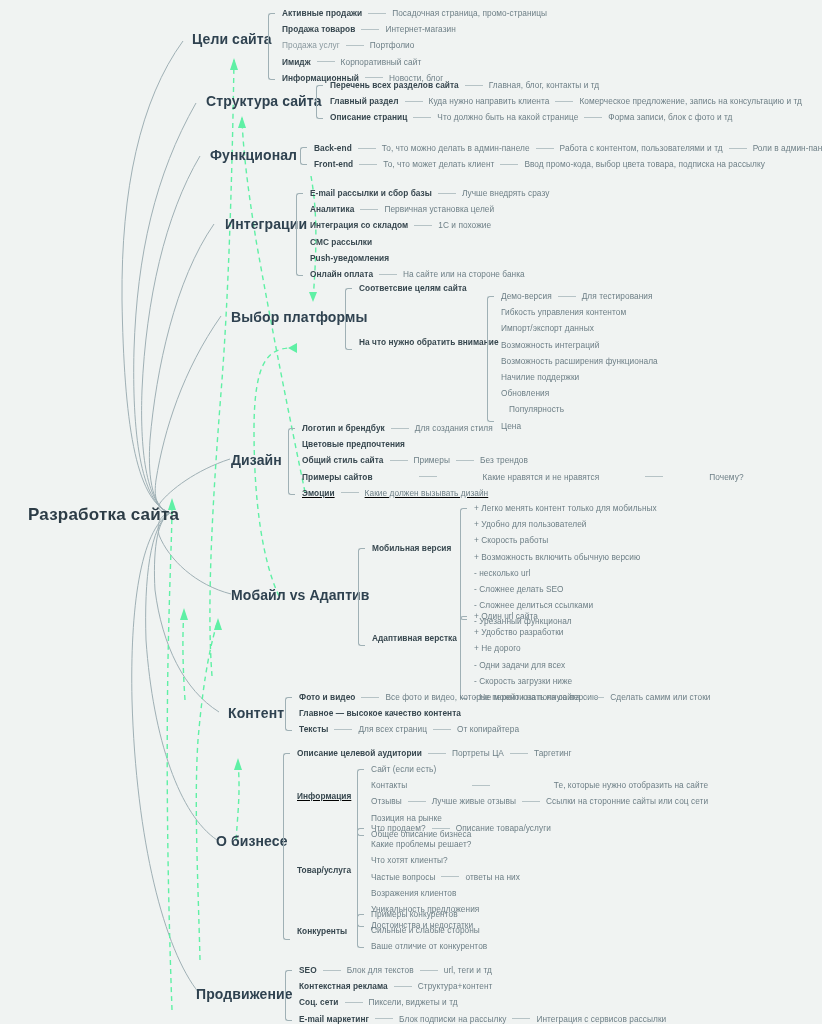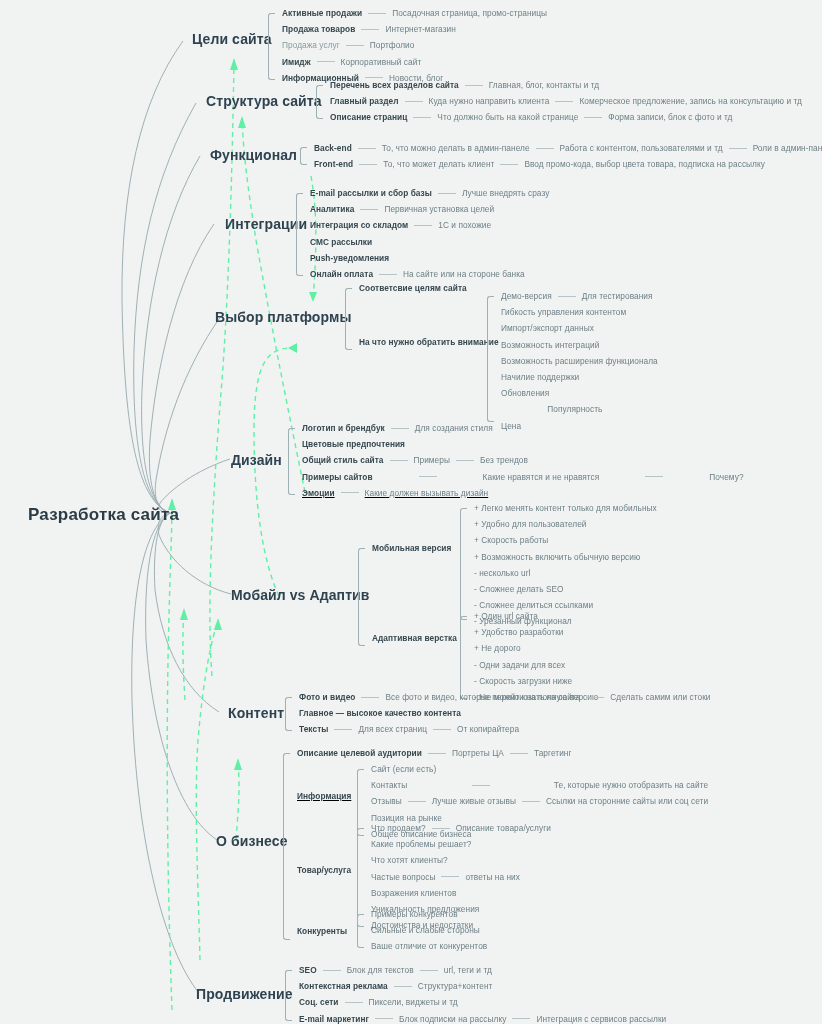--- a/index.html
+++ b/index.html
@@ -182,21 +182,21 @@
     <div class="row" style="padding-left:14px;">
       <span class="t2">Push-уведомления</span>
     </div>
     <div class="row" style="padding-left:14px;">
       <span class="t2">Онлайн оплата</span>
       <span class="dash"></span>
       <span class="t3">На сайте или на стороне банка</span>
     </div>
   </div>
 
-  <div class="node l1" style="left:215px;top:309px;">Выбор платформы</div>
+  <div class="node l1" style="left:231px;top:309px;">Выбор платформы</div>
   <div class="branch" style="left:345px;top:280px;">
     <div class="bracket" style="left:0;top:8px;height:60px;"></div>
     <div class="row" style="padding-left:14px;">
       <span class="t2">Соответсвие целям сайта</span>
     </div>
     <div class="row" style="padding-left:14px;position:absolute;top:54px;left:0;">
       <span class="t2">На что нужно обратить внимание</span>
     </div>
   </div>
 
@@ -218,21 +218,21 @@
       </div>
     <div class="row" style="padding-left:14px;">
         <span class="t3">Возможность расширения функционала</span>
       </div>
     <div class="row" style="padding-left:14px;">
         <span class="t3">Начилие поддержки</span>
       </div>
     <div class="row" style="padding-left:14px;">
         <span class="t3">Обновления</span>
       </div>
-    <div class="row" style="padding-left:5px;justify-content:center;">
+    <div class="row" style="padding-left:22px;">
         <span class="t3">Популярность</span>
       </div>
     <div class="row" style="padding-left:14px;">
         <span class="t3">Цена</span>
       </div>
   </div>
 
   <div class="node l1" style="left:231px;top:452px;">Дизайн</div>
   <div class="branch" style="left:288px;top:420px;">
     <div class="bracket" style="left:0;top:8px;height:65px;"></div>

